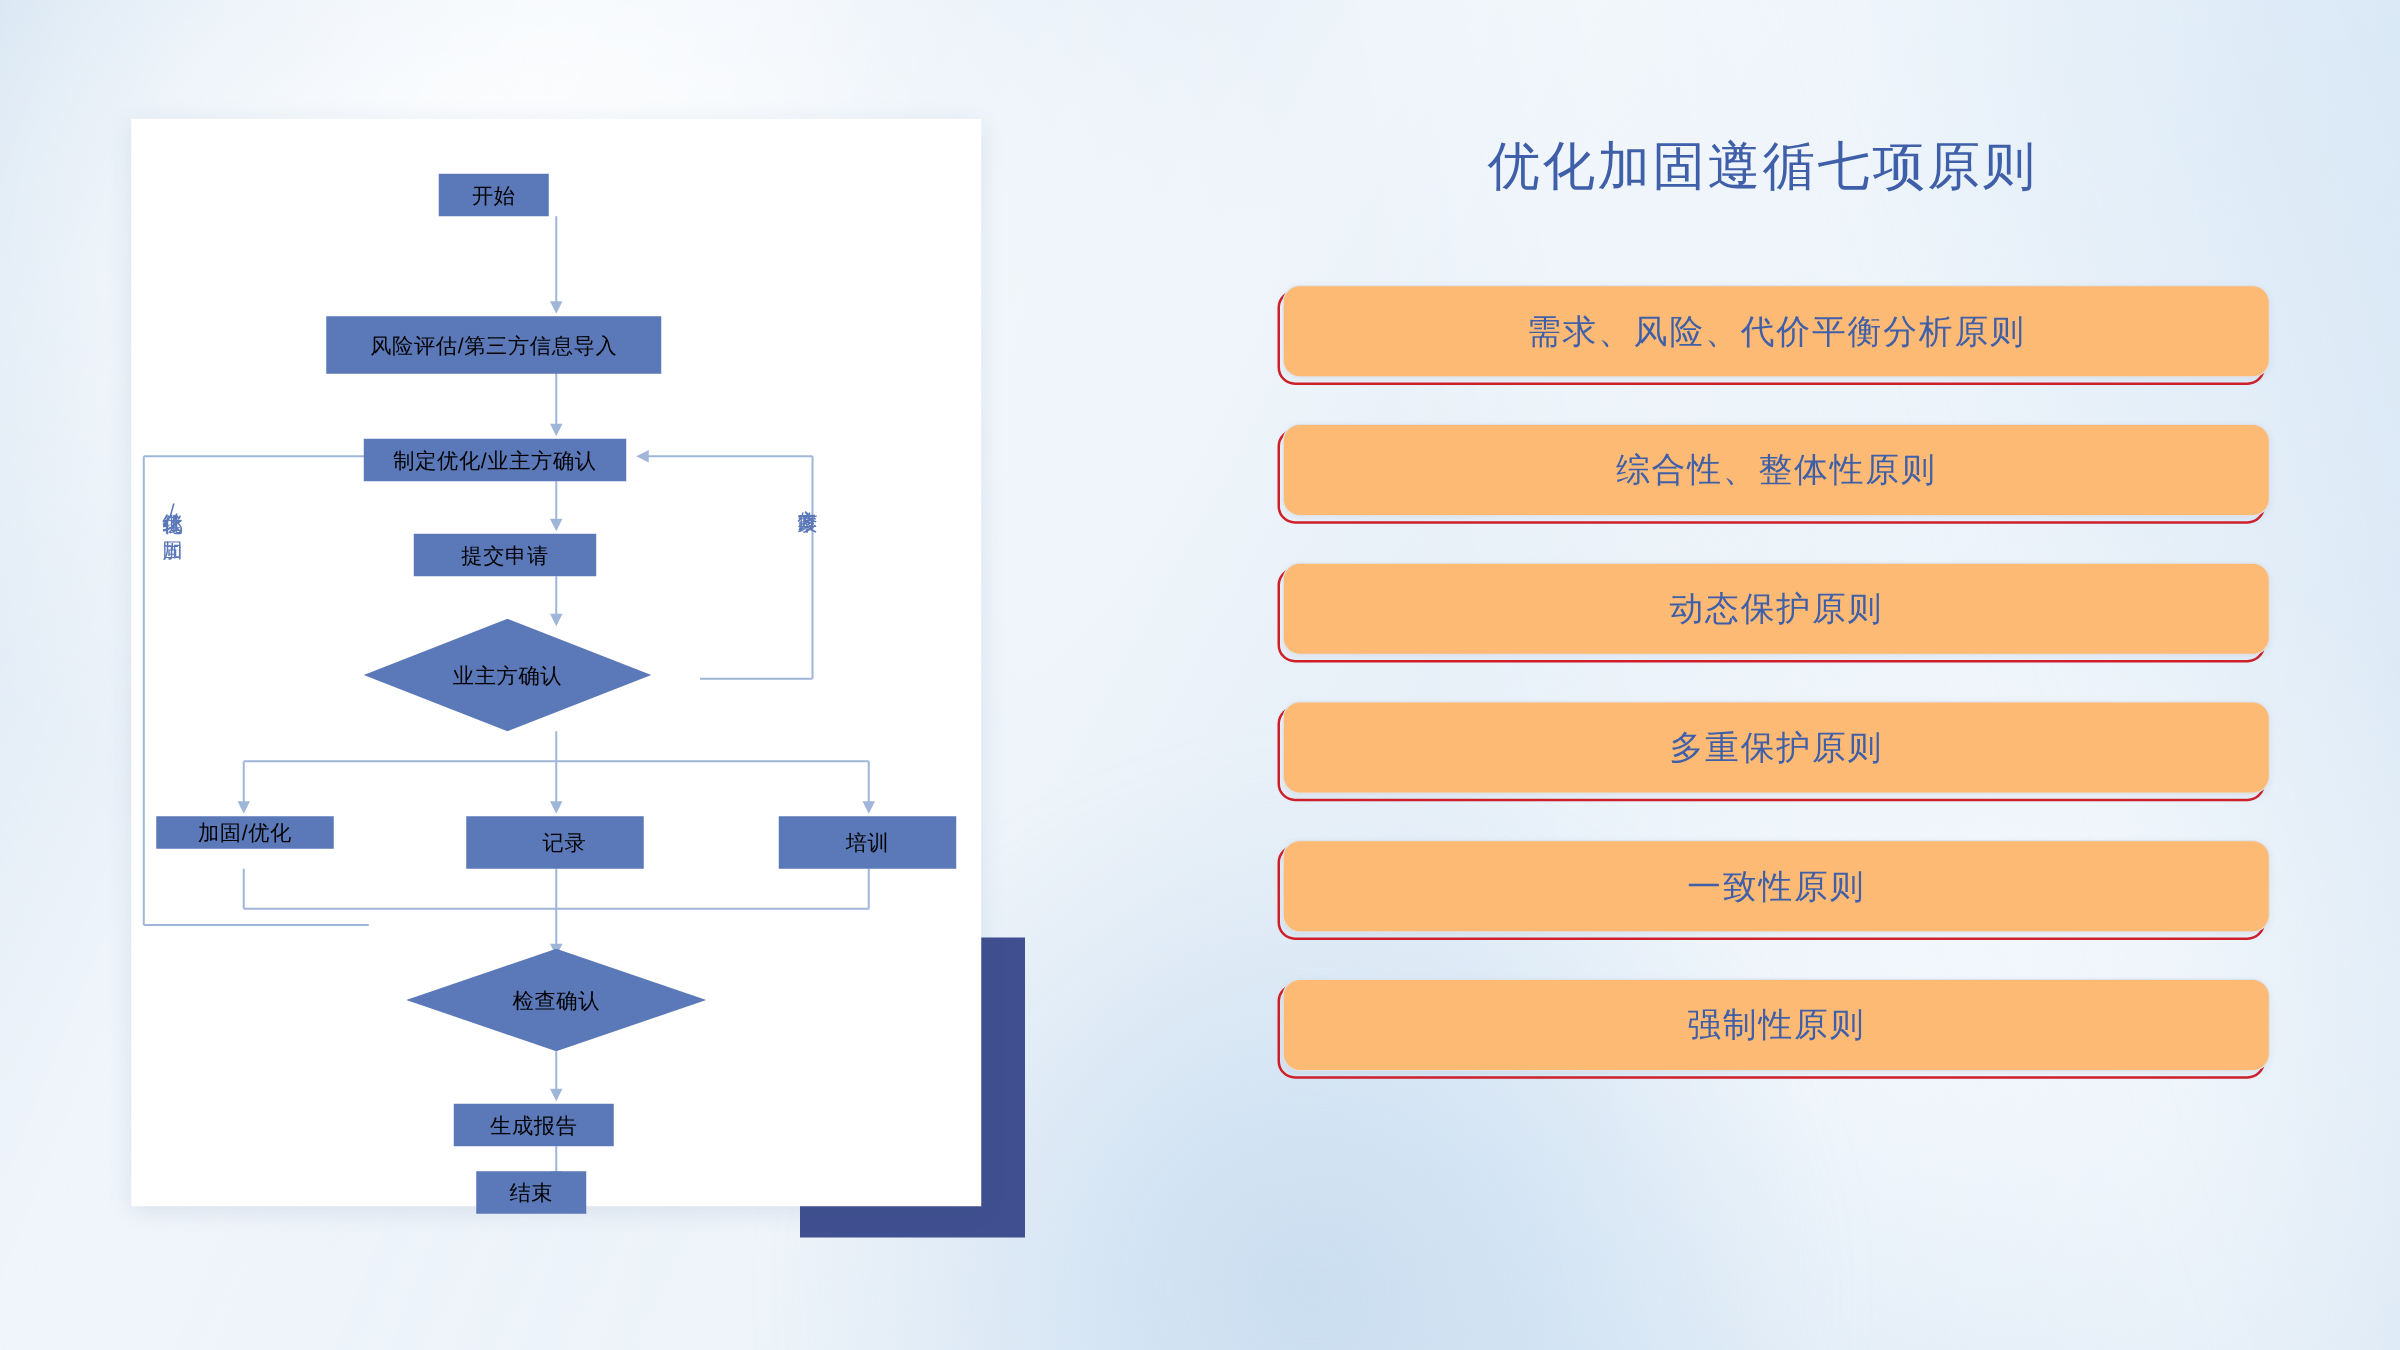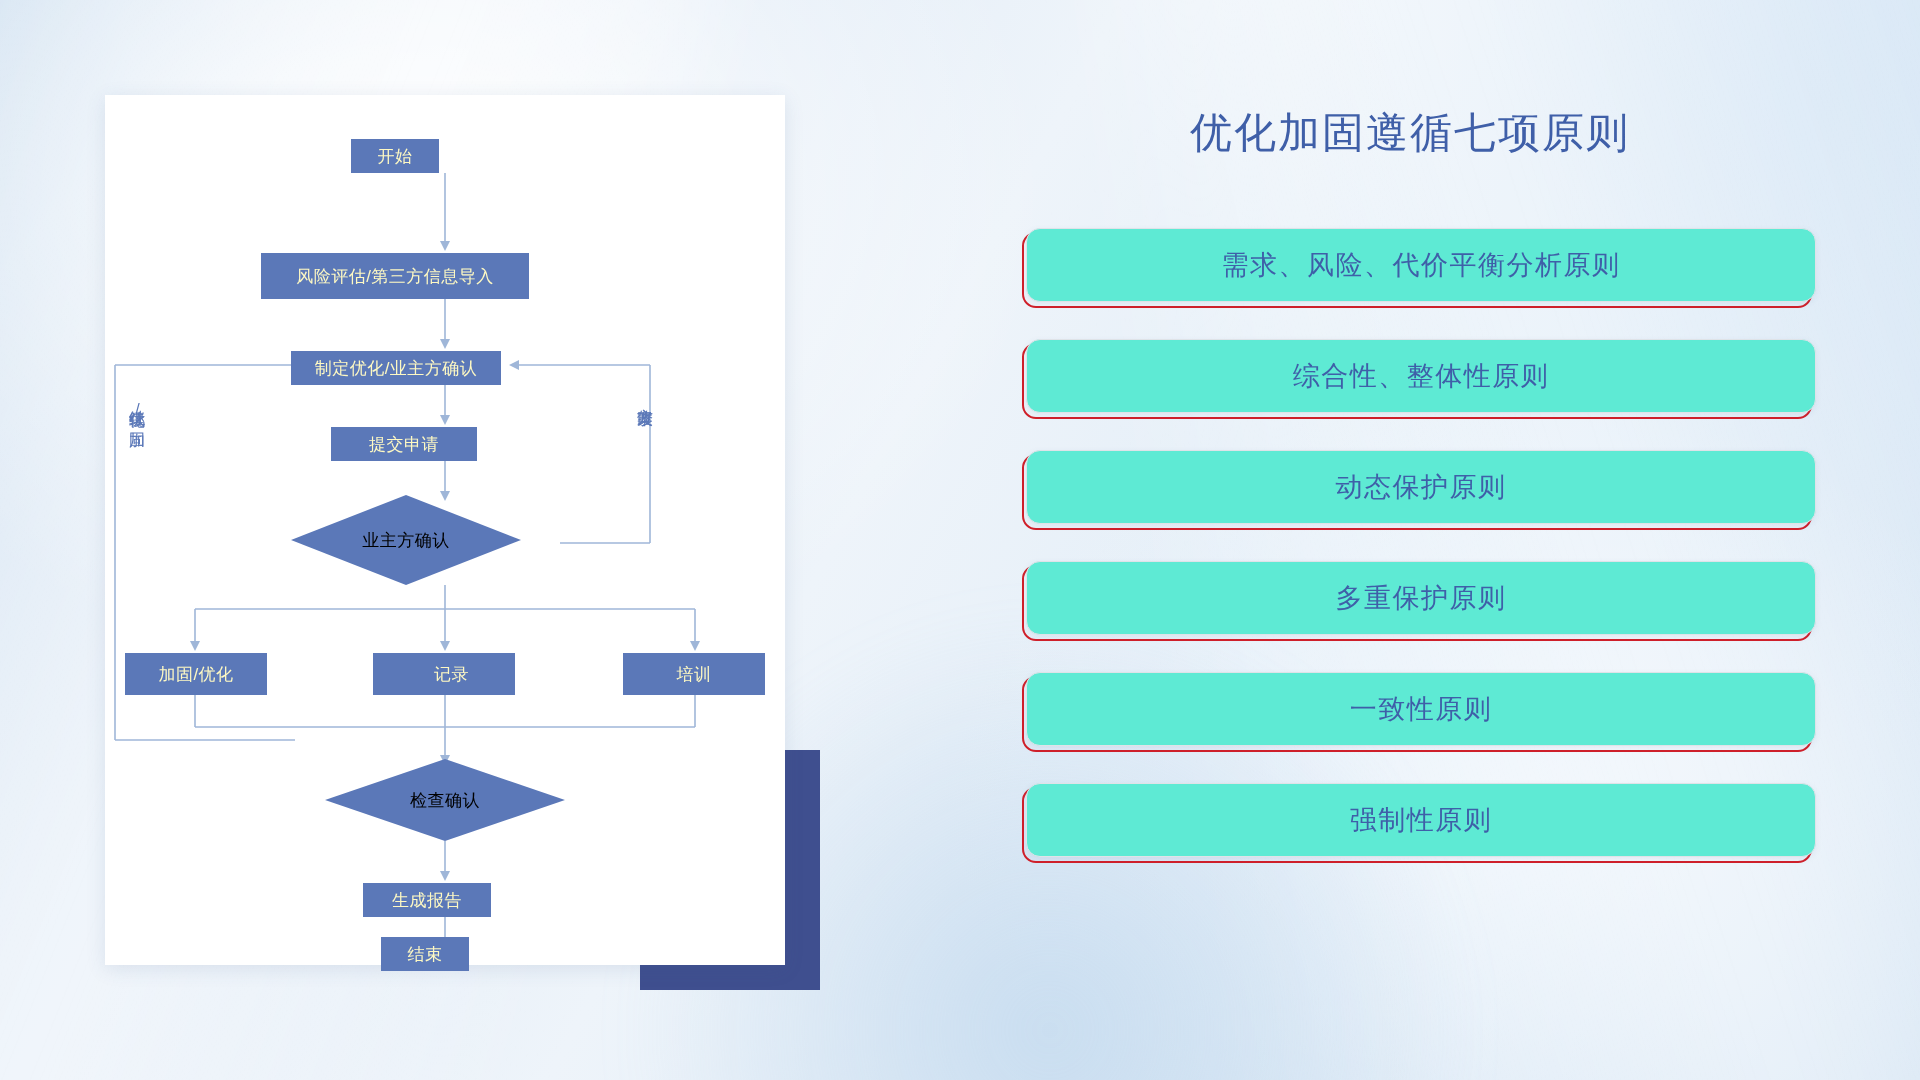--- a/index.html
+++ b/index.html
@@ -72,21 +72,21 @@
   .flow-svg {
     position: absolute;
     left: 0; top: 0;
     width: 680px;
     height: 870px;
   }
 
   .node {
     position: absolute;
     background: #5b78b8;
-    color: #fef9c3;
+    color: #000000;
     font-size: 17px;
     display: flex;
     align-items: center;
     justify-content: center;
     text-align: center;
     letter-spacing: 0.5px;
     box-sizing: border-box;
     padding: 0 10px;
     white-space: nowrap;
   }
@@ -145,21 +145,21 @@
     height: 76px;
     border: 2px solid #d0202a;
     border-radius: 14px;
     box-sizing: border-box;
   }
   .principle .plate {
     position: absolute;
     left: 4px; top: 0;
     width: 100%;
     height: 74px;
-    background: #5eead4;
+    background: #fdba74;
     border: 1px solid #dfe3e8;
     border-radius: 14px;
     box-sizing: border-box;
     display: flex;
     align-items: center;
     justify-content: center;
     color: #3f5fa8;
     font-size: 27px;
     letter-spacing: 1.5px;
     box-shadow: 0 2px 6px rgba(60,90,140,0.08);
@@ -235,21 +235,21 @@
 
     <div class="node" style="left:226px; top:332px; width:146px; height:34px;">提交申请</div>
 
     <div class="diamond-wrap" style="left:186px; top:400px; width:230px; height:90px;">
       <svg viewBox="0 0 230 90" width="230" height="90">
         <polygon points="115,0 230,45 115,90 0,45" fill="#5b78b8"></polygon>
       </svg>
       <div class="diamond-label">业主方确认</div>
     </div>
 
-    <div class="node" style="left:20px; top:558px; width:142px; height:42px;">加固/优化</div>
+    <div class="node" style="left:20px; top:558px; width:142px; height:26px;">加固/优化</div>
 
     <div class="node" style="left:268px; top:558px; width:142px; height:42px;padding-left:25px;">记录</div>
 
     <div class="node" style="left:518px; top:558px; width:142px; height:42px;">培训</div>
 
     <div class="diamond-wrap" style="left:220px; top:664px; width:240px; height:82px;">
       <svg viewBox="0 0 240 82" width="240" height="82">
         <polygon points="120,0 240,41 120,82 0,41" fill="#5b78b8"></polygon>
       </svg>
       <div class="diamond-label">检查确认</div>

